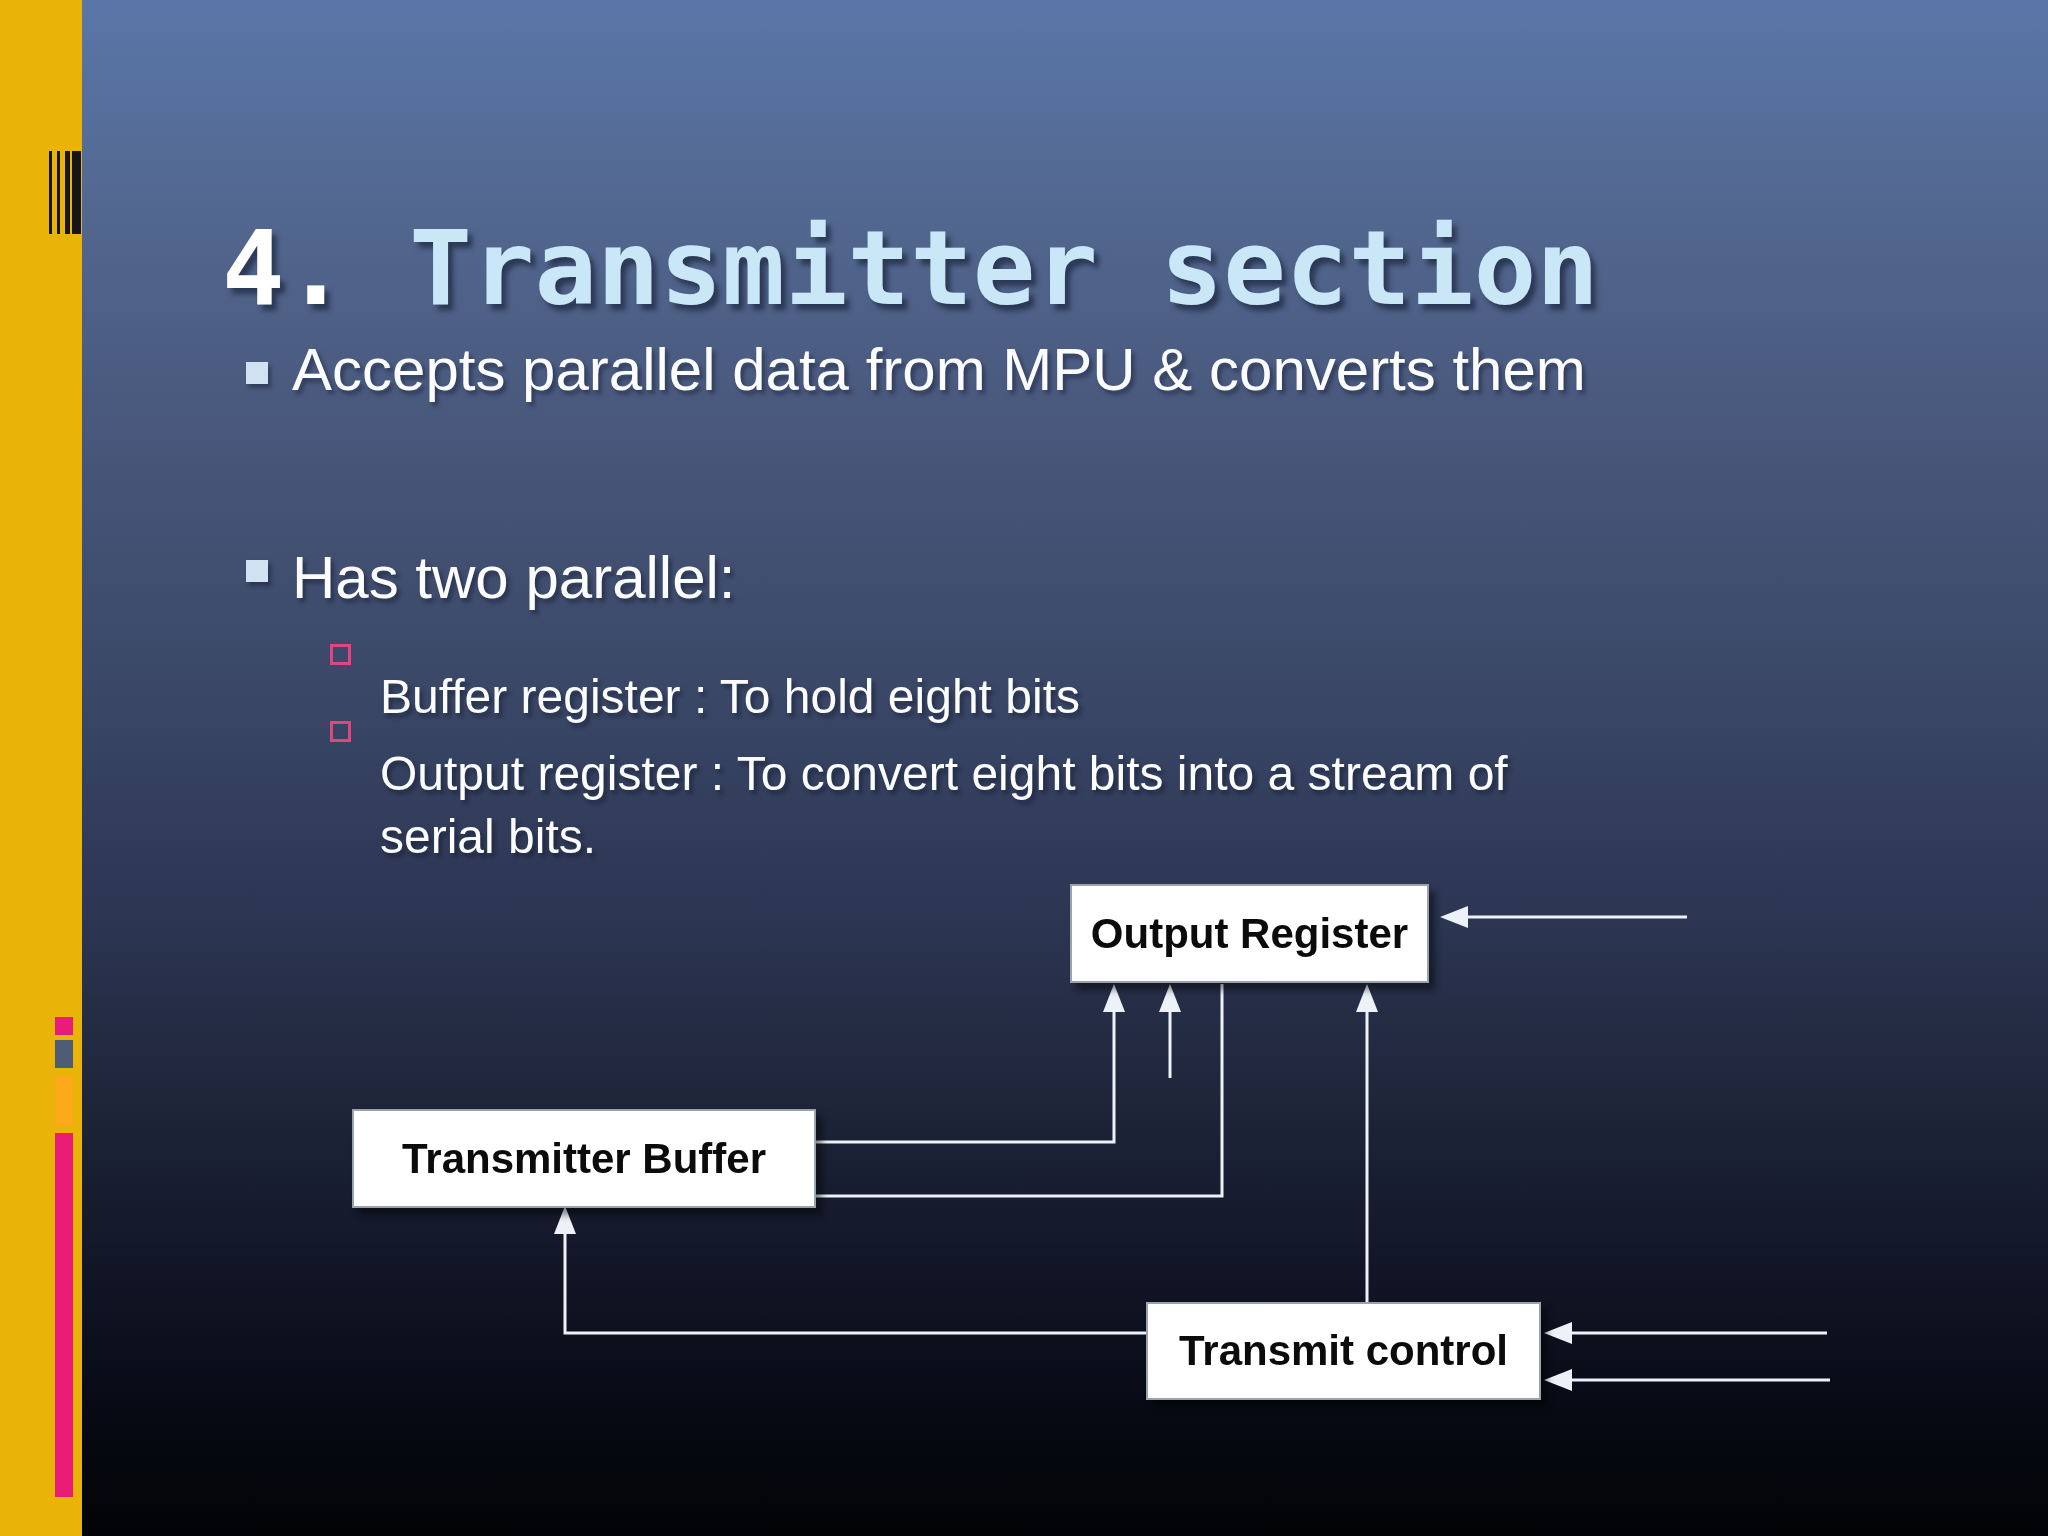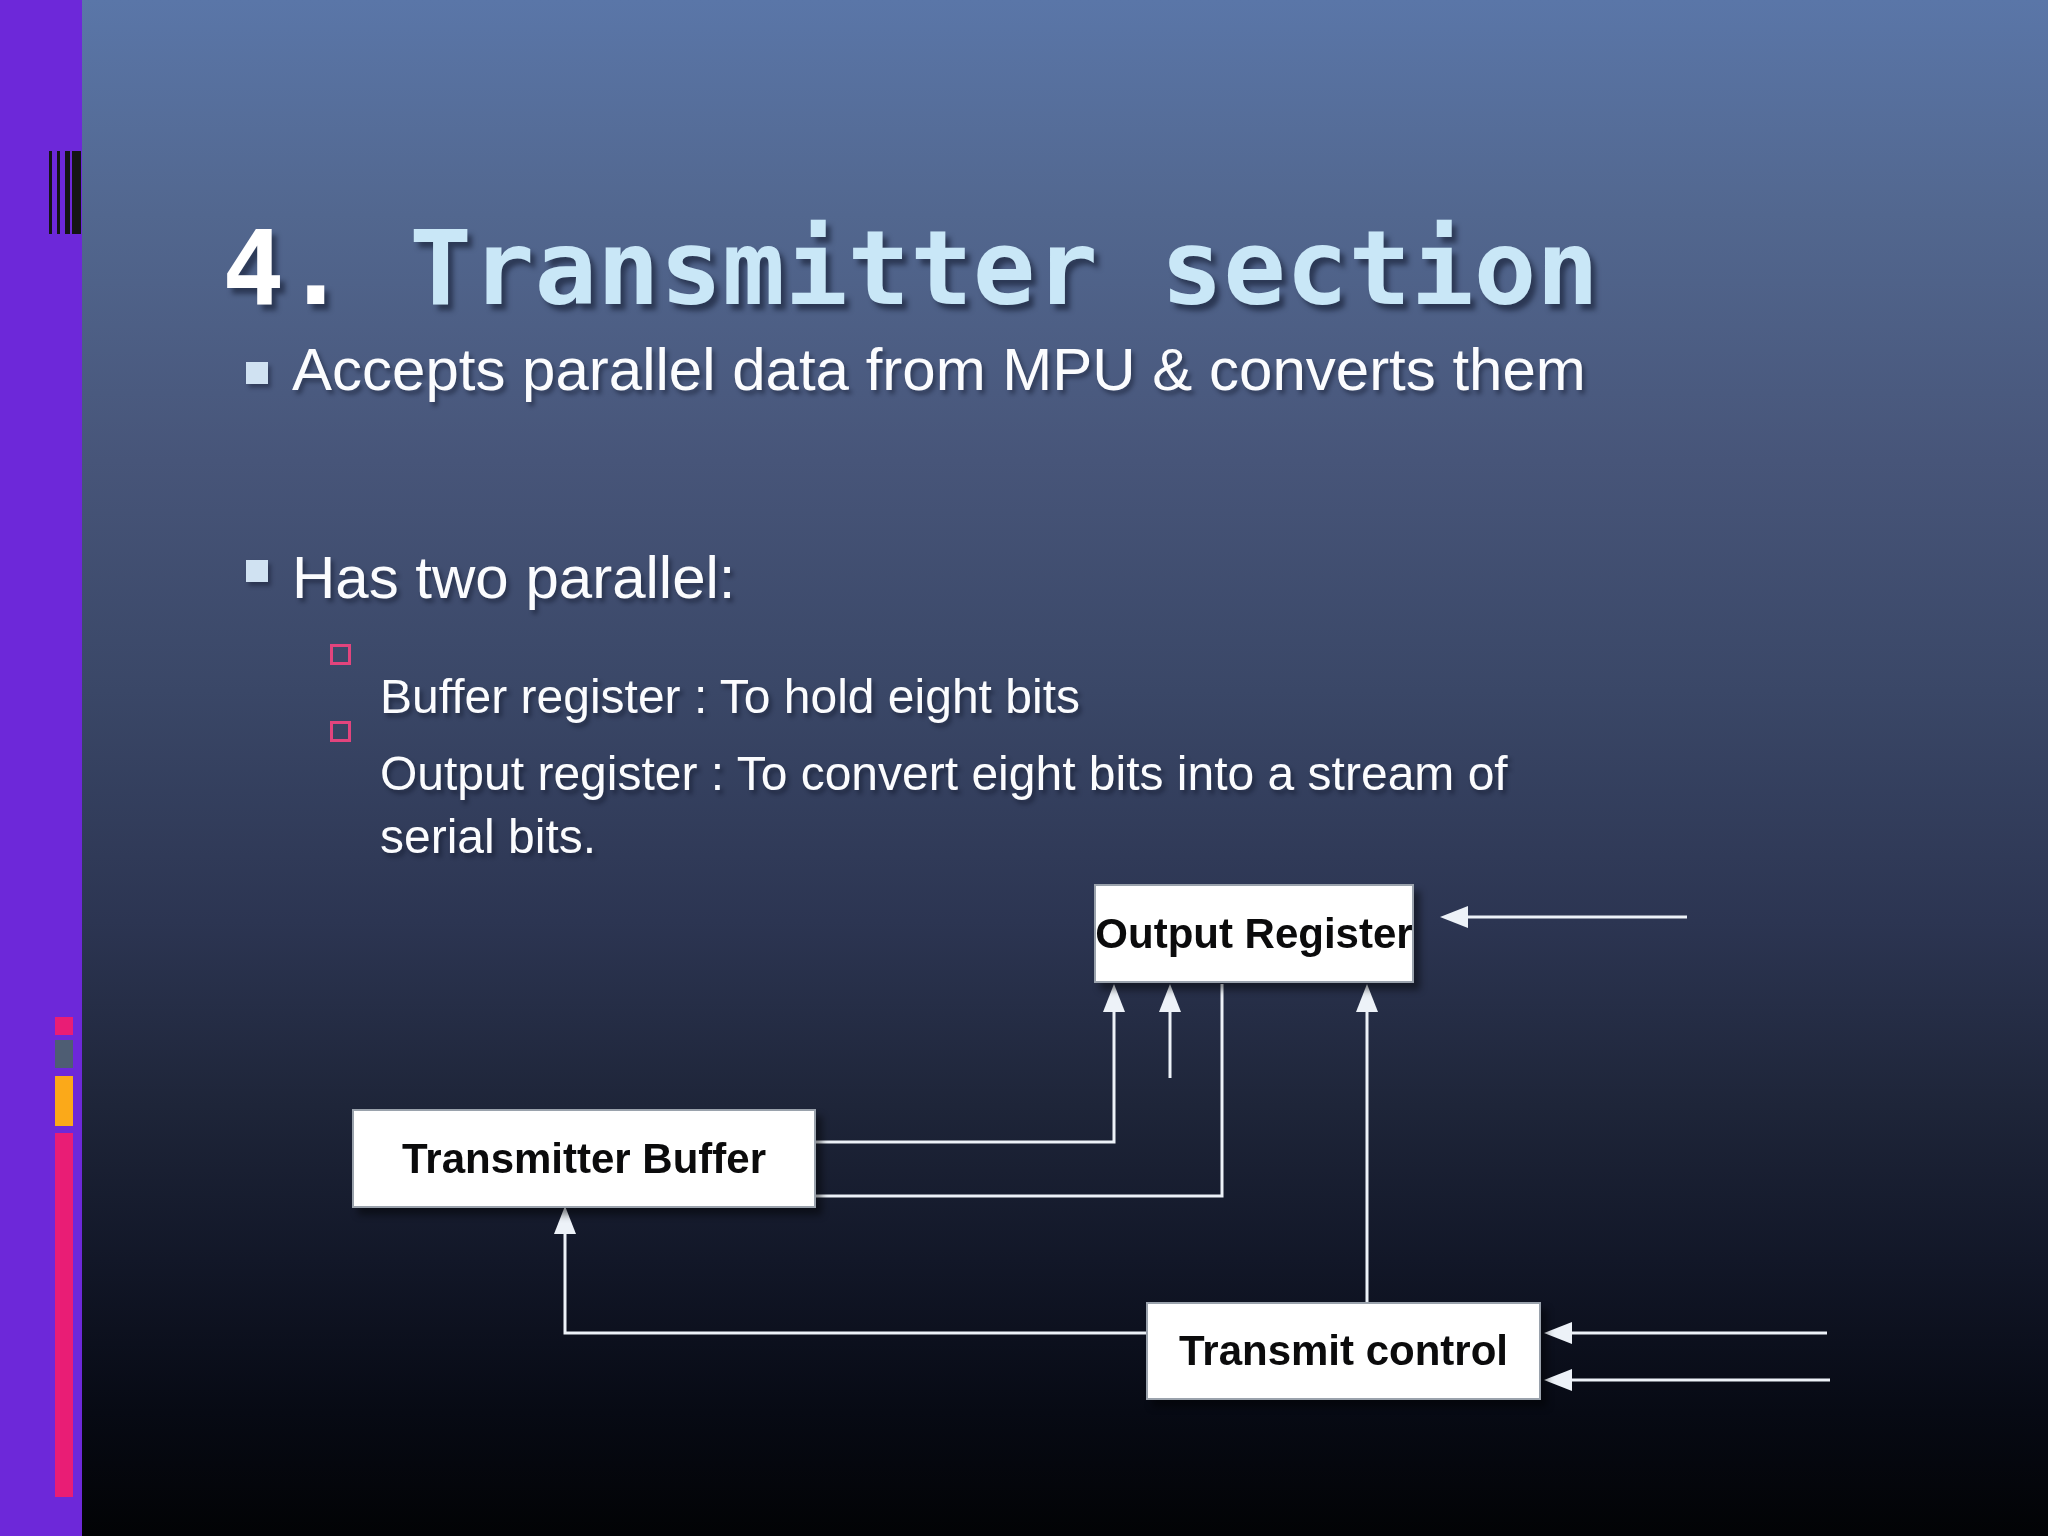--- a/index.html
+++ b/index.html
@@ -1,18 +1,18 @@
 <!DOCTYPE html>
 <html><head>
 <meta charset="utf-8">
 <style>
   html,body{margin:0;padding:0;background:#222;}
   .stage{
     position:relative; width:2048px; height:1536px; overflow:hidden;
-    background:#6d28d9; font-family:"Liberation Sans", sans-serif;
+    background:#eab308; font-family:"Liberation Sans", sans-serif;
   }
   
   .barcode{position:absolute; left:49px; top:151px; height:83px; display:flex;}
   .barcode i{display:block; height:83px; background:#151515;}
   .barcode i:nth-child(1){width:3px; margin-right:5px;}
   .barcode i:nth-child(2){width:3px; margin-right:5px;}
   .barcode i:nth-child(3){width:5px; margin-right:2px;}
   .barcode i:nth-child(4){width:9px;}
   .deco{position:absolute; left:55px; width:18px;}
   .deco-pink-sm {top:1017px; height:18px;  background:#e91d75;}
@@ -60,21 +60,21 @@
   .stext > div{white-space:nowrap;}
 
   
   .dsvg{position:absolute; left:0; top:0;}
   .dbox{
     position:absolute; background:#ffffff; border:2px solid #9aa2ac;
     box-sizing:border-box; display:flex; align-items:center; justify-content:center;
     color:#0b0b0c; font-weight:bold; font-size:42px; white-space:nowrap;
     box-shadow:6px 7px 7px rgba(0,0,0,0.45);
   }
-  .dbox-output  {left:1012px;  top:884px;  width:320px; height:99px;}
+  .dbox-output  {left:988px;  top:884px;  width:359px; height:99px;}
   .dbox-buffer  {left:270px;  top:1109px; width:464px; height:99px;}
   .dbox-control {left:1064px; top:1302px; width:395px; height:98px;}
 </style>
 </head>
 <body>
 
 <div class="stage">
 
   <div class="barcode">
     <i></i>

